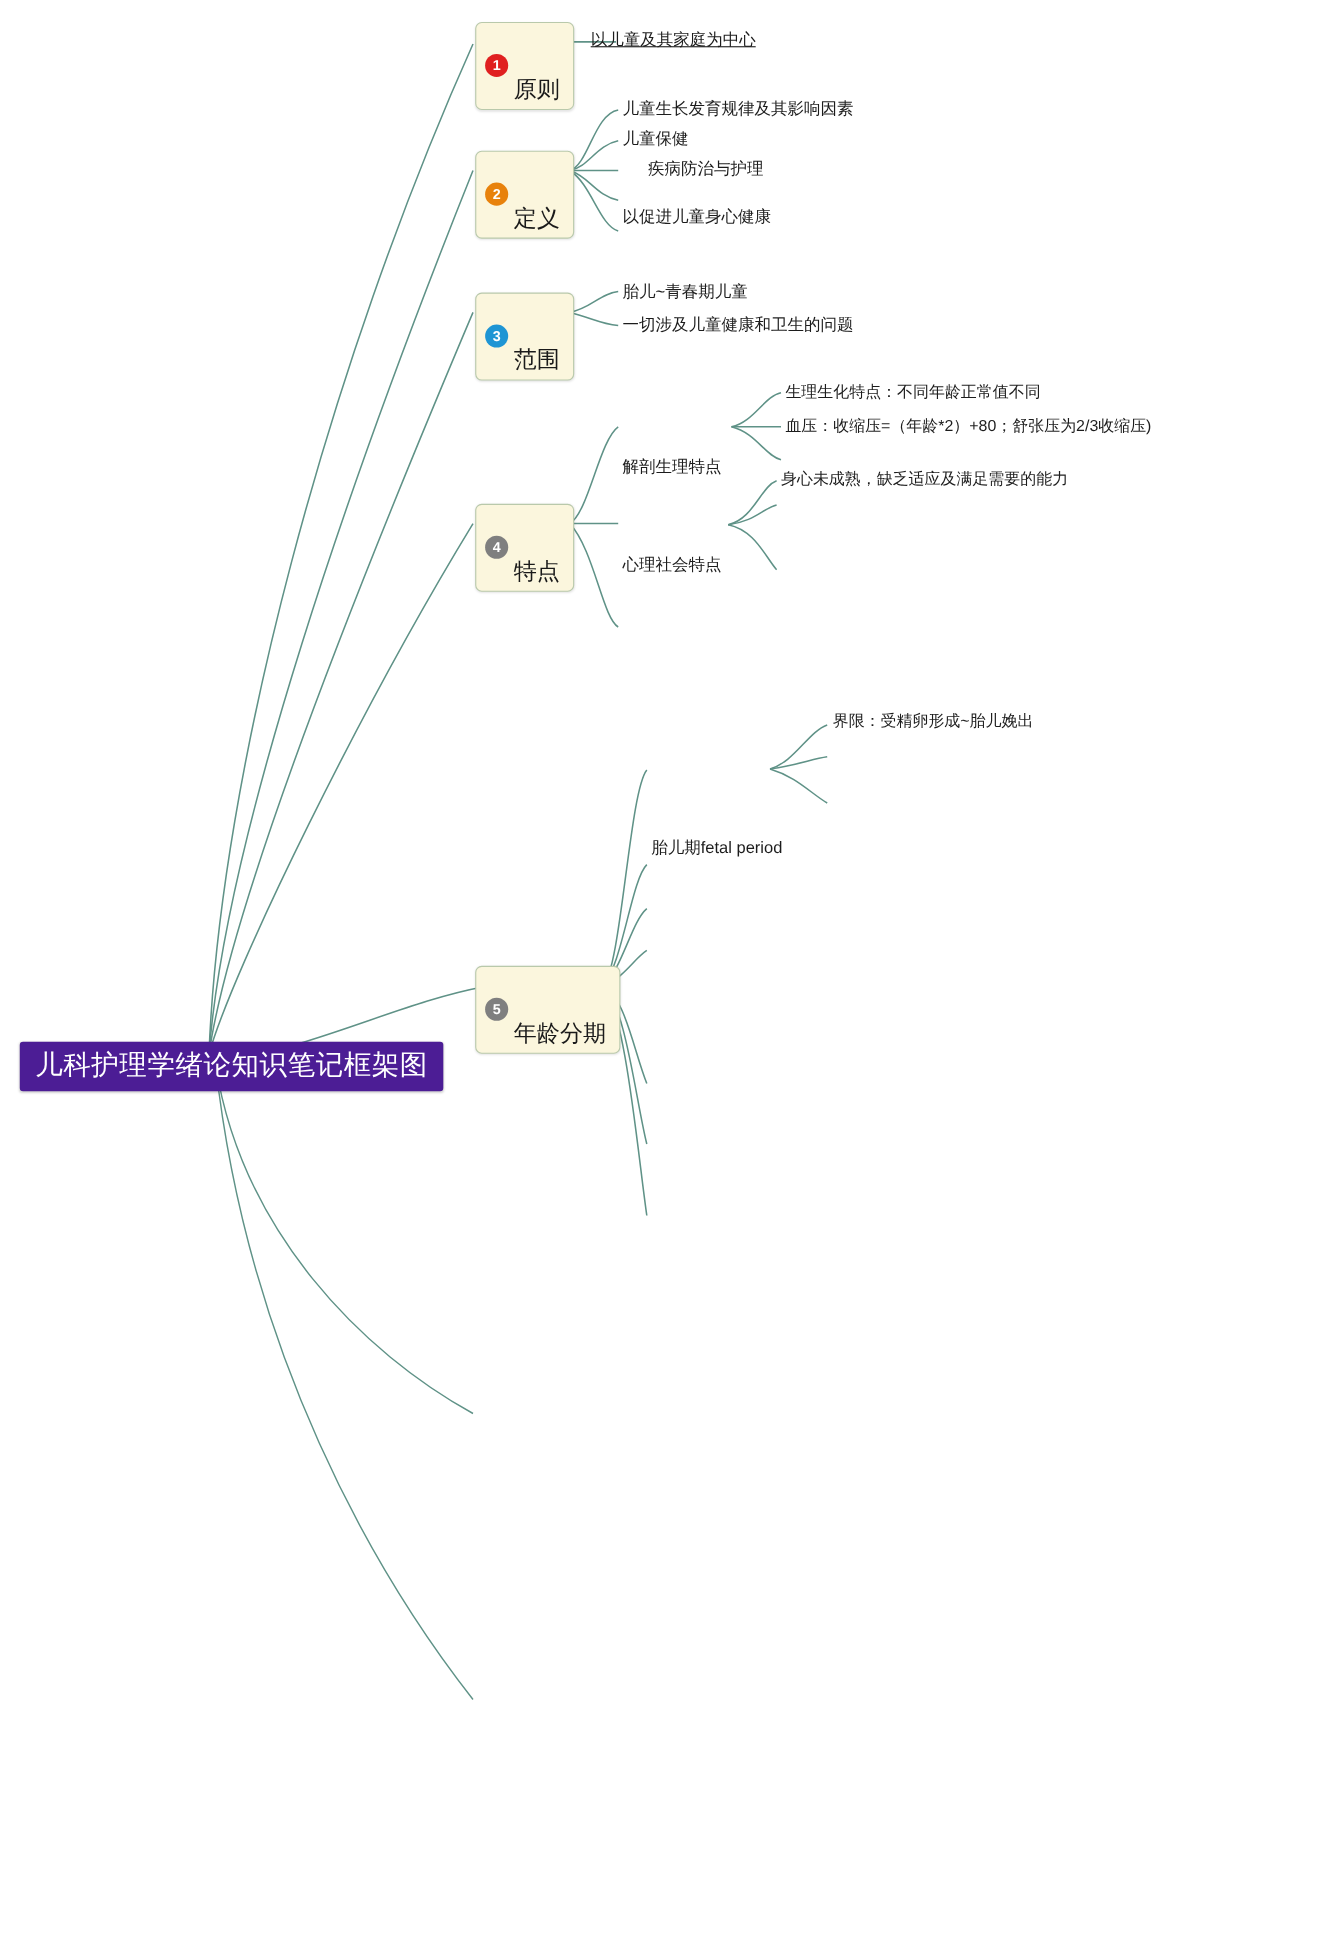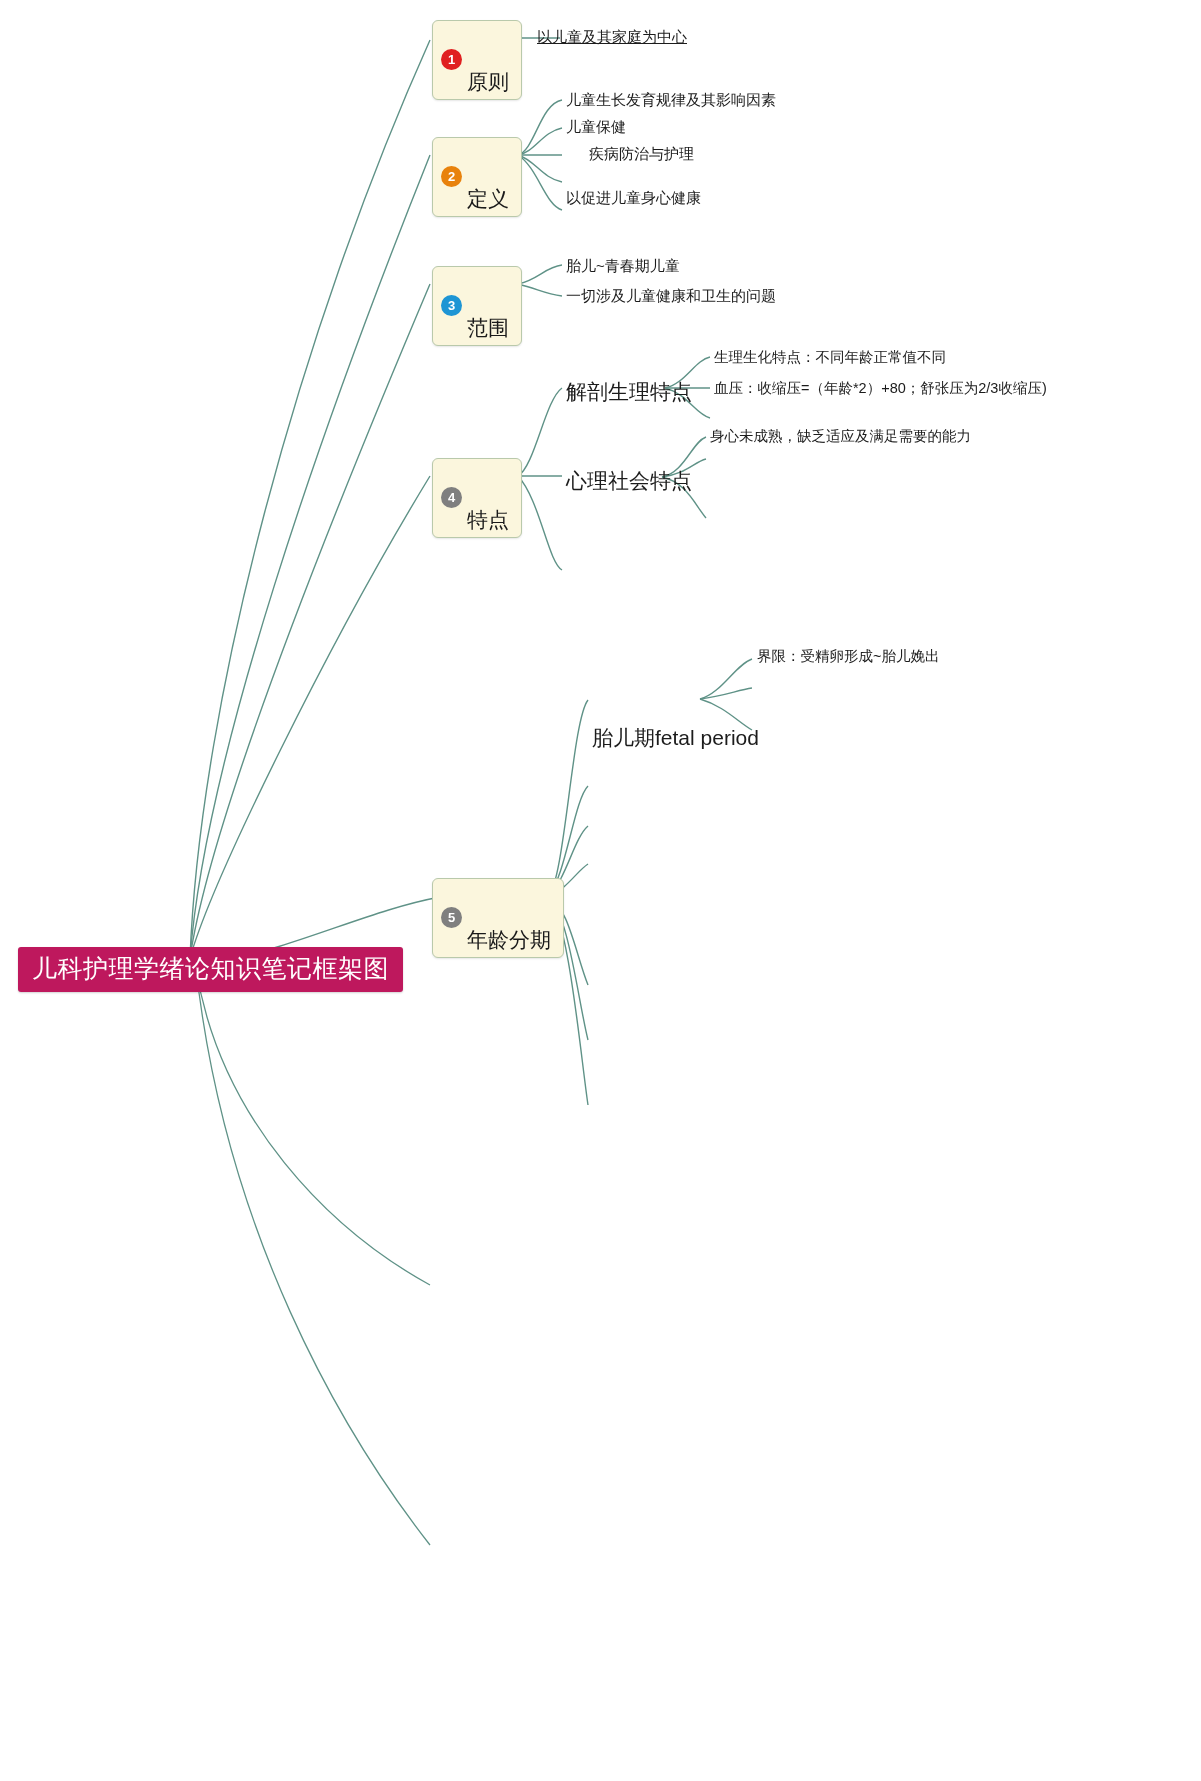--- a/index.html
+++ b/index.html
@@ -7,21 +7,21 @@
     font-family:"Liberation Sans","DejaVu Sans",sans-serif;
     width:1201px;height:1781px;position:relative;overflow:hidden;
     -webkit-font-smoothing:antialiased;
   }
   #canvas{position:absolute;left:0;top:0;width:1201px;height:1781px;}
   svg.links{position:absolute;left:0;top:0;width:1201px;height:1781px;pointer-events:none;}
   .node{position:absolute;white-space:nowrap;}
 
   
   .root-node{
-    background:#be185d;
+    background:#4c1d95;
     color:#ffffff;
     font-size:25px;
     line-height:1;
     padding:9px 14px 11px 14px;
     border-radius:3px;
     letter-spacing:0.5px;
     box-shadow:0 1px 2px rgba(0,0,0,.18);
   }
 
   
@@ -42,21 +42,21 @@
   }
   .branch-label{font-size:21px;color:#1a1a1a;line-height:1.05;margin-top:45px;}
 
   
   .leaf{
     font-size:15px;
     color:#1c1c1c;
     line-height:1.1;
   }
   .leaf.small{font-size:14.5px;}
-  .leaf.mid{font-size:21px;}
+  .leaf.mid{font-size:15px;margin-top:37px;}
 </style>
 </head>
 <body>
 
 <div id="canvas">
 
   <svg class="links" viewBox="0 0 1201 1781" xmlns="http://www.w3.org/2000/svg">
     <g fill="none" stroke="#5f9287" stroke-width="1.4">
 
       <path d="M190,958 C200,700 300,330 430,40"></path>

